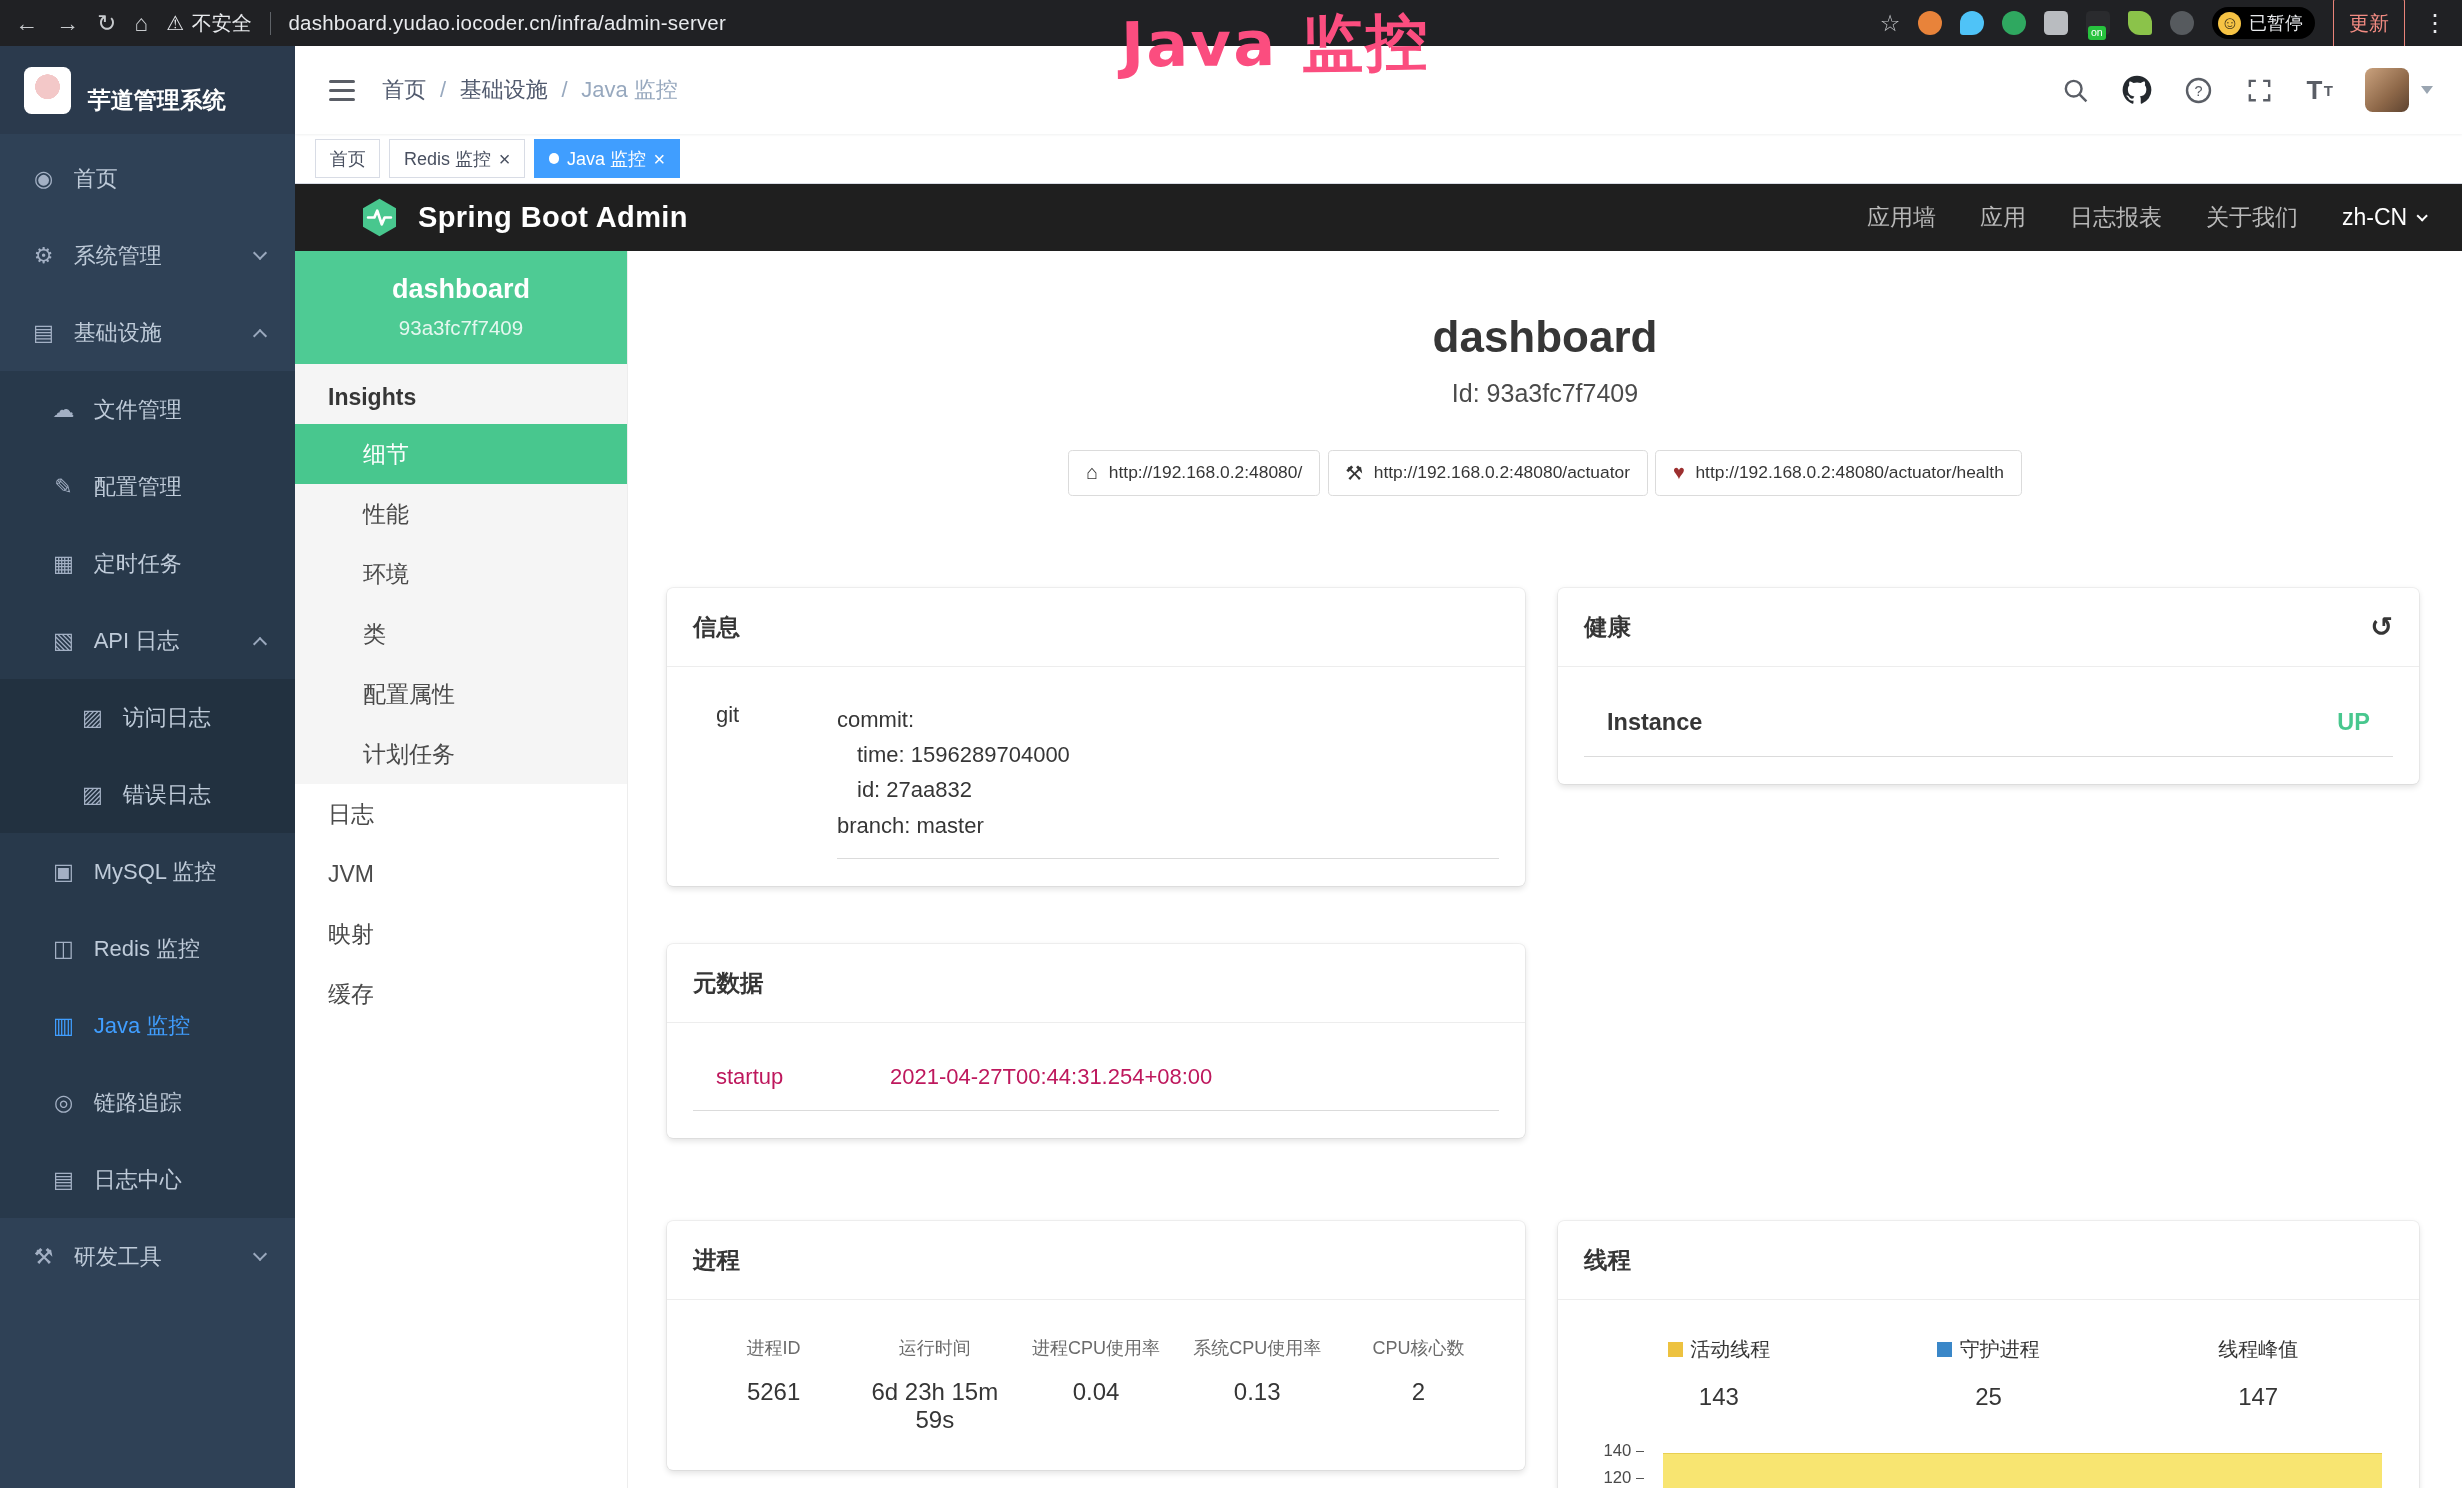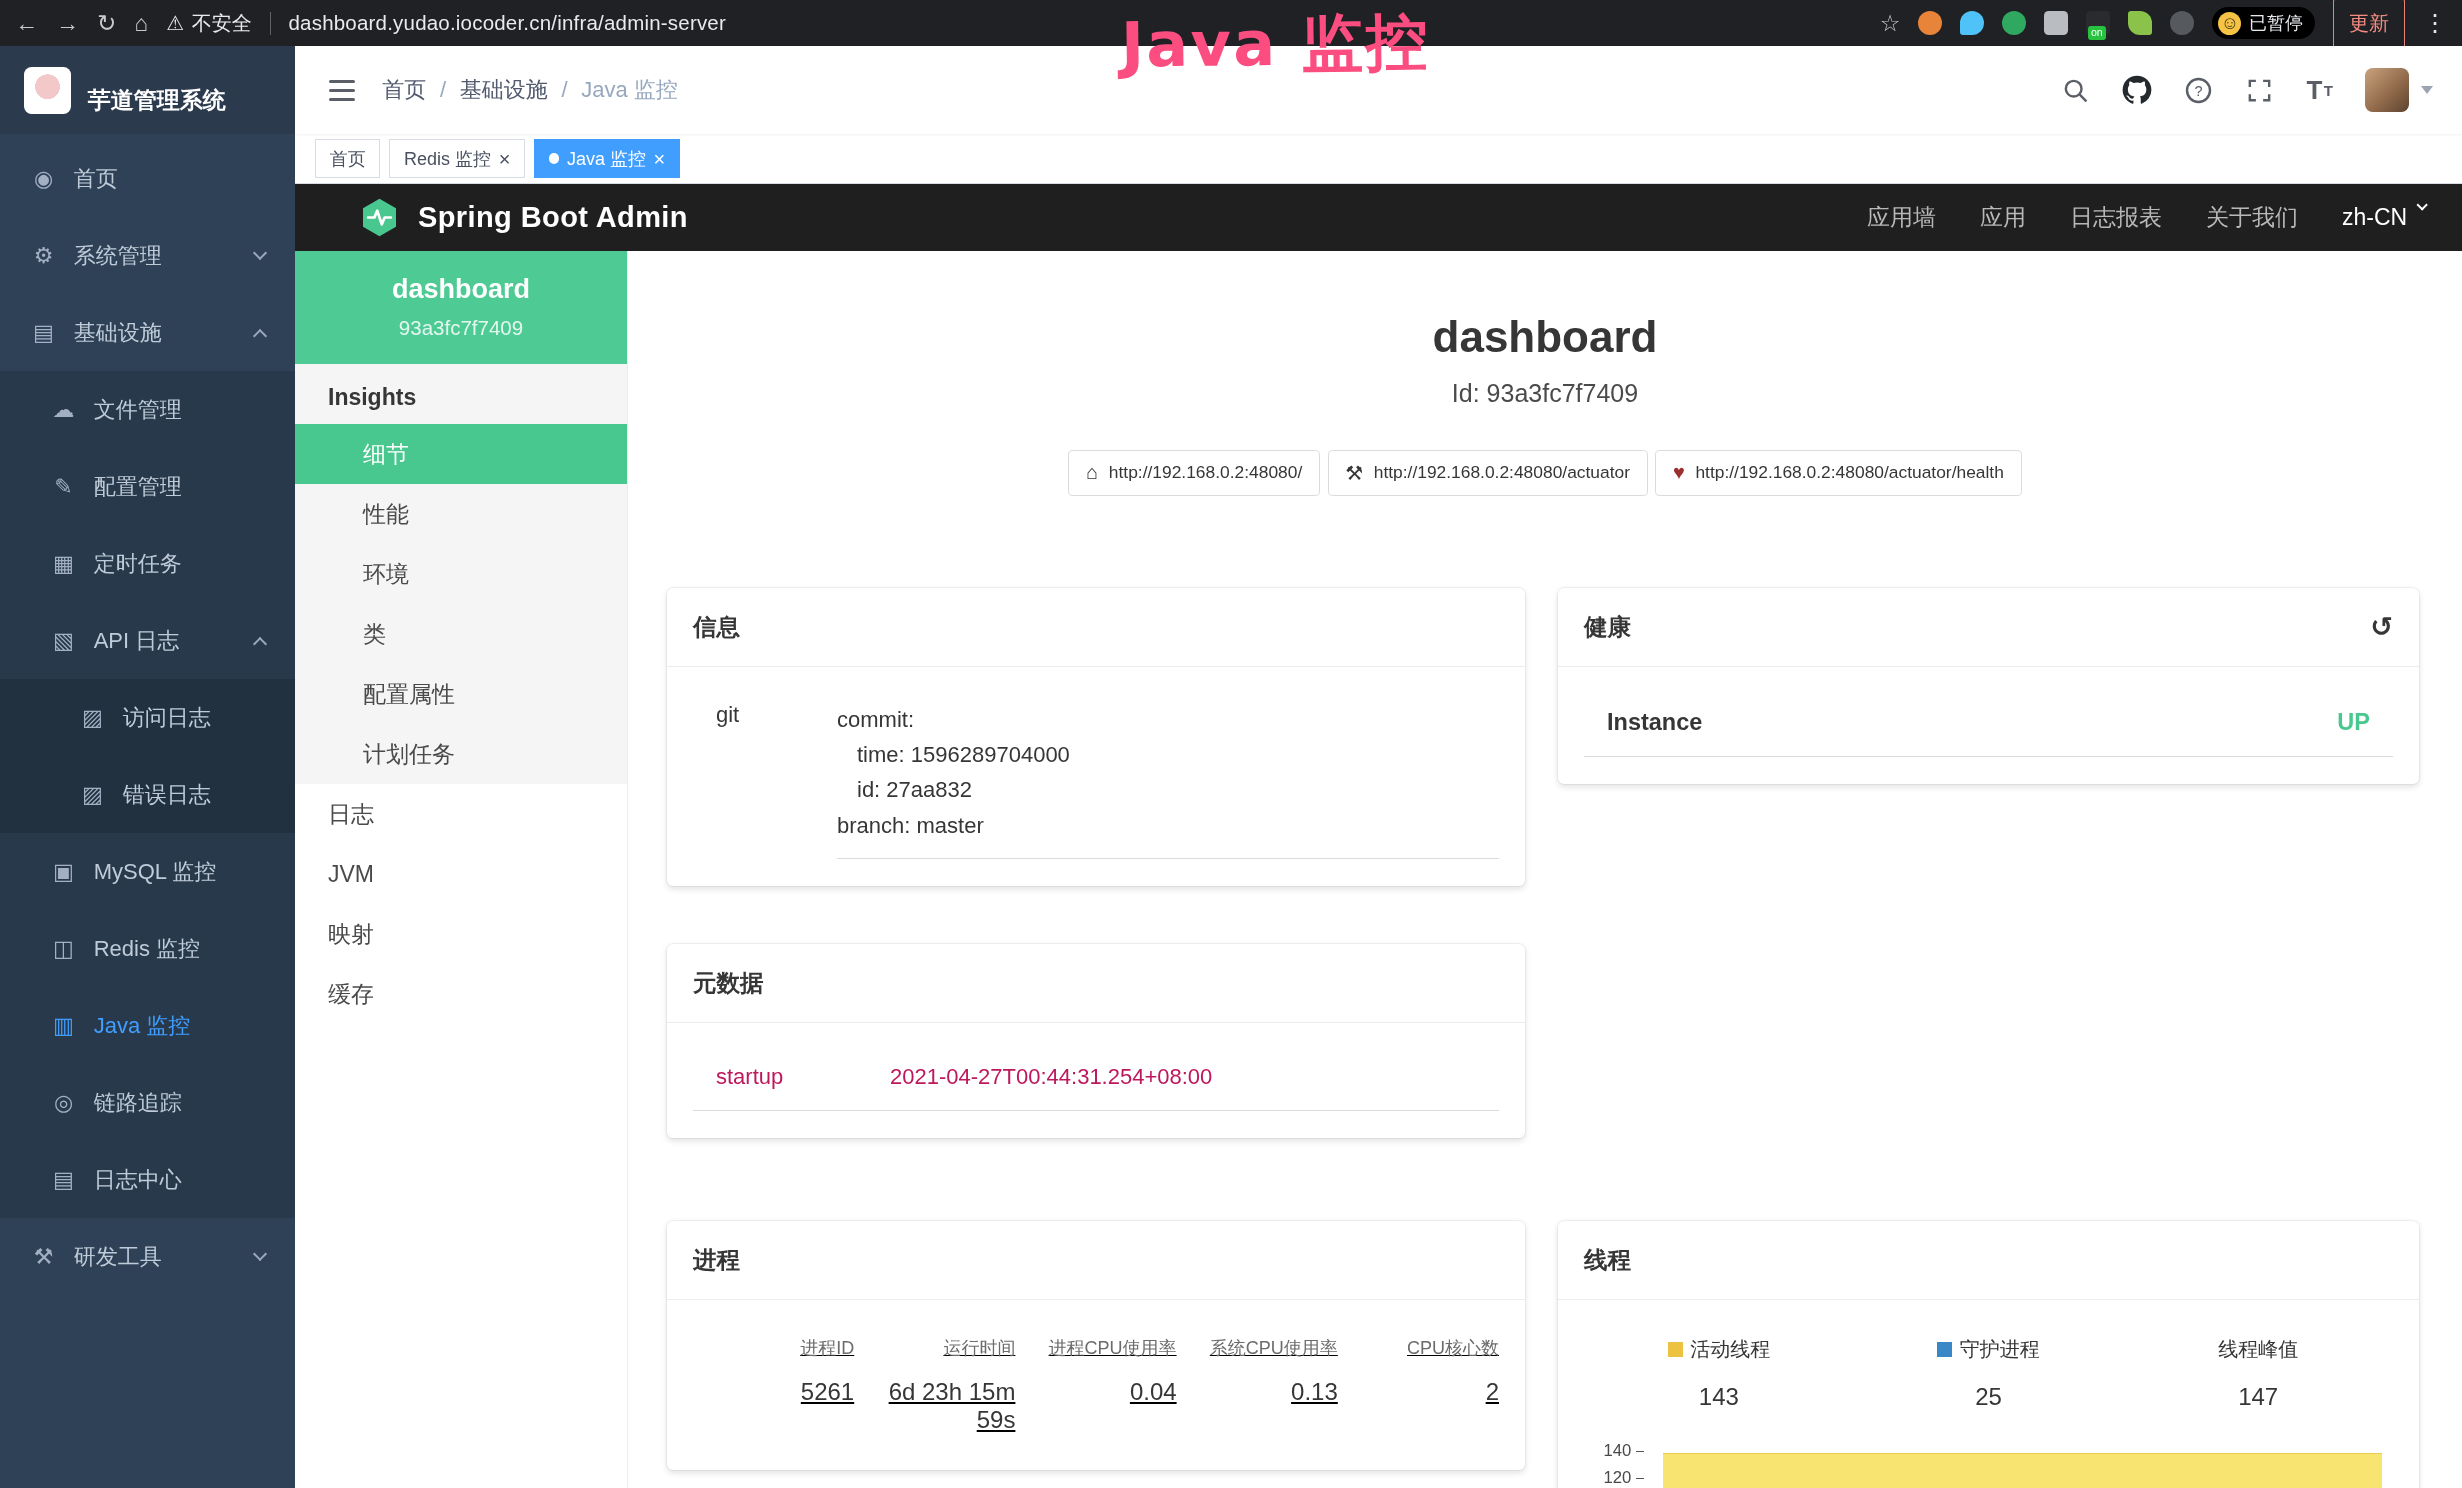--- a/index.html
+++ b/index.html
@@ -120,21 +120,21 @@
   .tab .close { font-size:20px; line-height:1; cursor:pointer; }
 
   
   .sba-header { height:67px; background:#1f1f1f; display:flex; align-items:center;
     padding:0 36px 0 64px; gap:18px; }
   .sba-logo { display:inline-flex; }
   .sba-brand { color:#fff; font-size:29px; font-weight:bold; letter-spacing:0.4px; }
   .sba-nav { margin-left:auto; display:flex; align-items:center; gap:44px;
     font-size:23px; color:#b8b8b8; }
   .sba-nav-item { cursor:pointer; white-space:nowrap; }
-  .sba-locale { display:flex; gap:10.6px; color:#fff; cursor:pointer; }
+  .sba-locale { display:flex; align-items:center; gap:10.6px; color:#fff; cursor:pointer; }
   .sba-locale .chev { width:8.3px; height:8.3px; margin-top:-3px; }
 
   
   .sba-body { flex:1; display:flex; min-height:0; }
   .sba-sidebar { width:333px; flex-shrink:0; background:#fff; border-right:0.8px solid #ededed;
     display:flex; flex-direction:column; }
   .instance-head { background:#4ecb94; color:#fff; text-align:center; padding:23px 12px 24px; cursor:pointer; }
   .inst-name { font-size:27px; font-weight:bold; }
   .inst-id { font-size:20.5px; margin-top:10.6px; color:rgba(255,255,255,.85); }
   .insights { background:#f5f5f5; }
@@ -176,21 +176,21 @@
   .hl { color:#363636; font-weight:600; }
   .hv { color:#48c78e; font-weight:bold; }
 
   .card-meta { left:39px; top:693px; width:858px; }
   .mrow { display:flex; align-items:flex-start; padding:26px 0 20px 23px;
     border-bottom:0.8px solid #dbdbdb; font-size:22px; color:#be185d; }
   .mk { width:174px; }
   .mv { flex:1; }
 
   .card-process { left:39px; top:970px; width:858px; }
-  .proc-grid { display:flex; text-align:right; padding:21px 0 9px;text-decoration:underline; }
+  .proc-grid { display:flex; text-align:center; padding:21px 0 9px; }
   .pcol { flex:1; }
   .pc-label { font-size:18px; color:#6b6b6b; }
   .pc-val { margin-top:18px; font-size:24px; color:#363636; }
 
   .card-threads { left:930px; top:970px; width:861px; height:683px; overflow:hidden; }
   .legend { display:flex; text-align:center; padding-top:21px; }
   .lcol { flex:1; }
   .lg-label { display:flex; align-items:center; justify-content:center; gap:7.6px;
     font-size:20px; color:#363636; }
   .sq { width:15px; height:15px; display:inline-block; }

